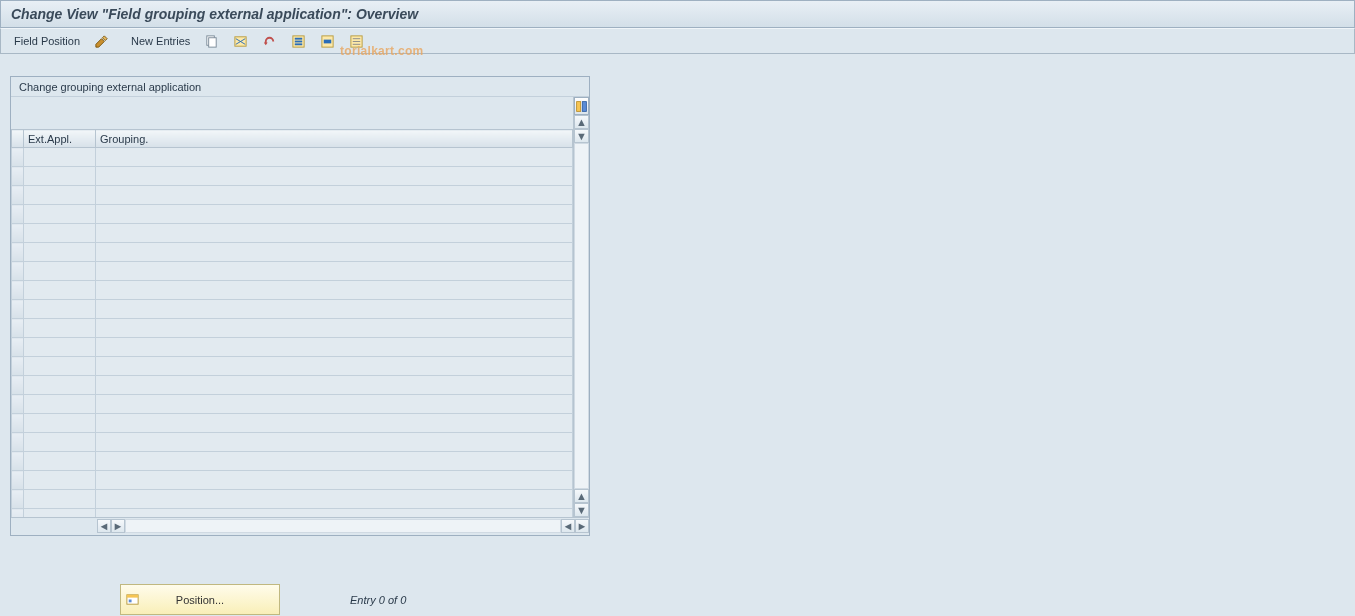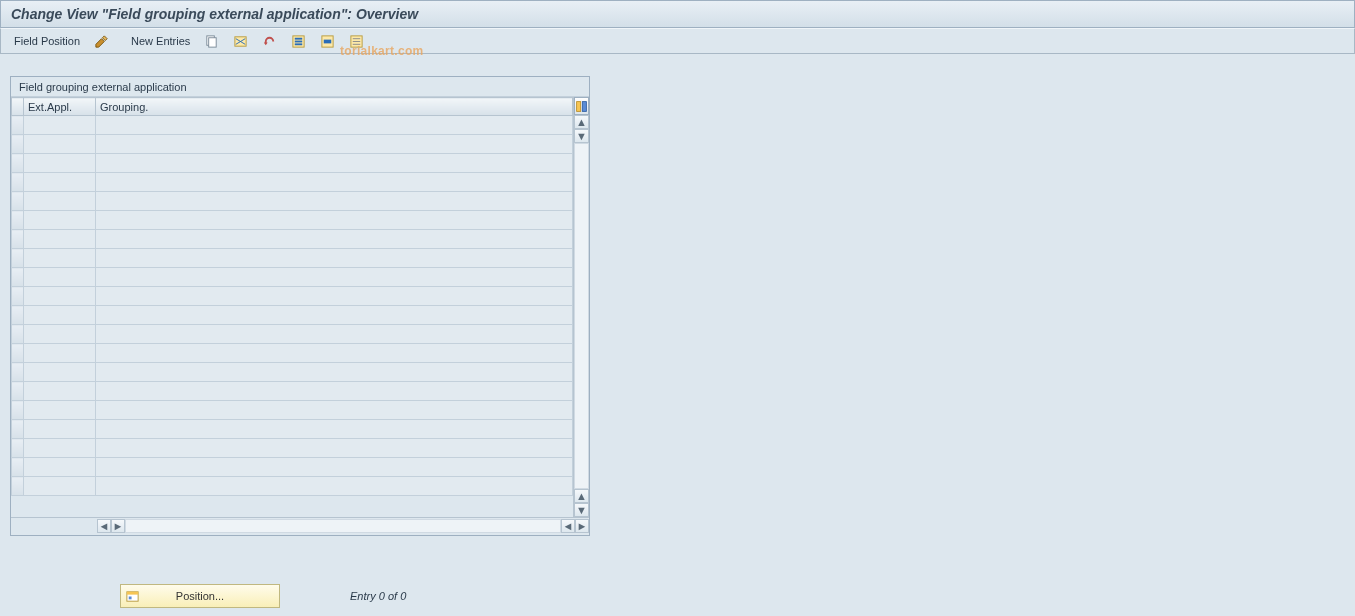--- a/index.html
+++ b/index.html
@@ -13,40 +13,40 @@
 .toolbar-sep { width: 4px; }
 .icon { width: 15px; height: 15px; display: inline-block; }
 .icon svg { width: 100%; height: 100%; display: block; }
 
 .watermark { position: absolute; left: 340px; top: 44px; font-size: 12px; font-weight: bold; color: #e9a65f; opacity: 0.8; letter-spacing: 0.3px; pointer-events: none; }
 
 .panel { position: absolute; left: 10px; top: 76px; width: 580px; height: 460px; border: 1px solid #9eb0c1; background: #dde7ee; }
 .panel-header { height: 20px; line-height: 20px; padding: 0 8px; color: #2a3a4a; background: #dde7ee; border-bottom: 1px solid #c3d0db; }
 
 .grid-wrap { position: relative; height: 420px; display: flex; }
-.grid { flex: 1; overflow: hidden; }
+.grid { flex: 1; overflow: hidden; margin-top: 32px; }
 .grid table { border-collapse: collapse; width: 100%; }
 .grid th { background: linear-gradient(#f2f6f9,#d7e1e9); border: 1px solid #b6c4d0; height: 18px; text-align: left; font-weight: normal; color: #2a3a4a; padding: 0 4px; }
 .grid td { border: 1px solid #c3d0db; height: 19px; background: #e2eaf0; }
 .grid td.rowsel { width: 12px; background: linear-gradient(#e8eef4,#d7e1e9); }
 .grid td.col1 { width: 72px; }
 .grid td.col2 { }
 
 .vscroll { width: 16px; display: flex; flex-direction: column; background: #e2eaf0; border-left: 1px solid #b6c4d0; }
 .config-btn { height: 18px; border: 1px solid #9eb0c1; display: flex; align-items: center; justify-content: center; background: linear-gradient(#fefefe,#dbe4ec); }
 .sb-btn { height: 14px; border: 1px solid #b6c4d0; background: linear-gradient(#f5f8fb,#dde7ee); display: flex; align-items:center; justify-content:center; color:#5a6a78; }
 .sb-track { flex: 1; background: #eef3f7; border: 1px solid #d0dae3; }
 
 .hscroll { height: 16px; display: flex; align-items: center; border-top: 1px solid #b6c4d0; }
 .hscroll .spacer { width: 86px; }
 .hscroll .sb-btn { width: 14px; height: 14px; }
 .hscroll .sb-track-h { flex: 1; height: 14px; background: #eef3f7; border: 1px solid #d0dae3; }
 
 .footer { position: absolute; left: 120px; top: 584px; display: flex; align-items: center; gap: 70px; }
-.position-btn { width: 160px; height: 24px; background: linear-gradient(#fffceb,#f9efb8); border: 1px solid #c0b880; display: flex; align-items: center; justify-content: center; gap: 6px; position: relative; }
+.position-btn { width: 160px; height: 31px; background: linear-gradient(#fffceb,#f9efb8); border: 1px solid #c0b880; display: flex; align-items: center; justify-content: center; gap: 6px; position: relative; }
 .position-btn .icon { position: absolute; left: 4px; }
 .entry-text { color: #2a3a4a; font-style: italic; }
 </style>
 </head>
 <body>
 
 <div class="title-bar">
   <span class="title">Change View "Field grouping external application": Overview</span>
 </div>
 
@@ -117,21 +117,21 @@
           <line x1="4" y1="8" x2="12" y2="8" stroke="#8a8a8a"></line>
           <line x1="4" y1="11" x2="12" y2="11" stroke="#8a8a8a"></line>
         </svg>
       </span>
   </span>
 </div>
 
 <div class="watermark">torialkart.com</div>
 
 <div class="panel">
-  <div class="panel-header">Field grouping external application</div>
+  <div class="panel-header">Change grouping external application</div>
   <div class="grid-wrap">
     <div class="grid">
       <table>
         <thead>
           <tr>
             <th style="width:12px"></th>
             <th style="width:72px">Ext.Appl.</th>
             <th>Grouping.</th>
           </tr>
         </thead>

